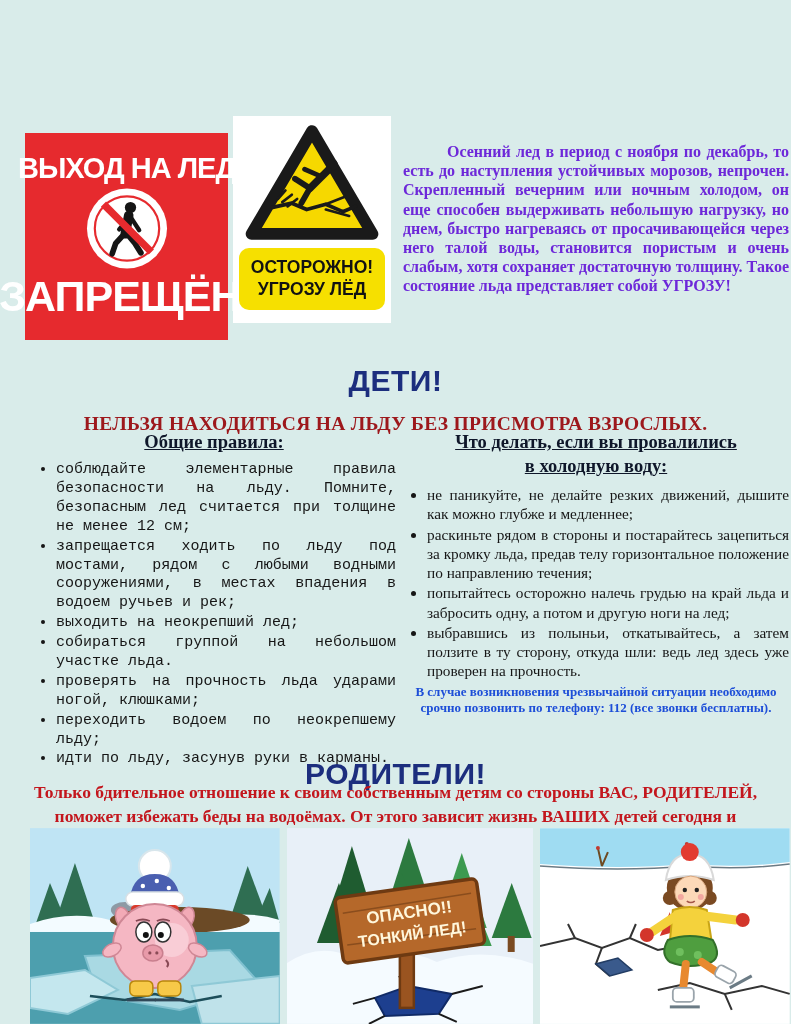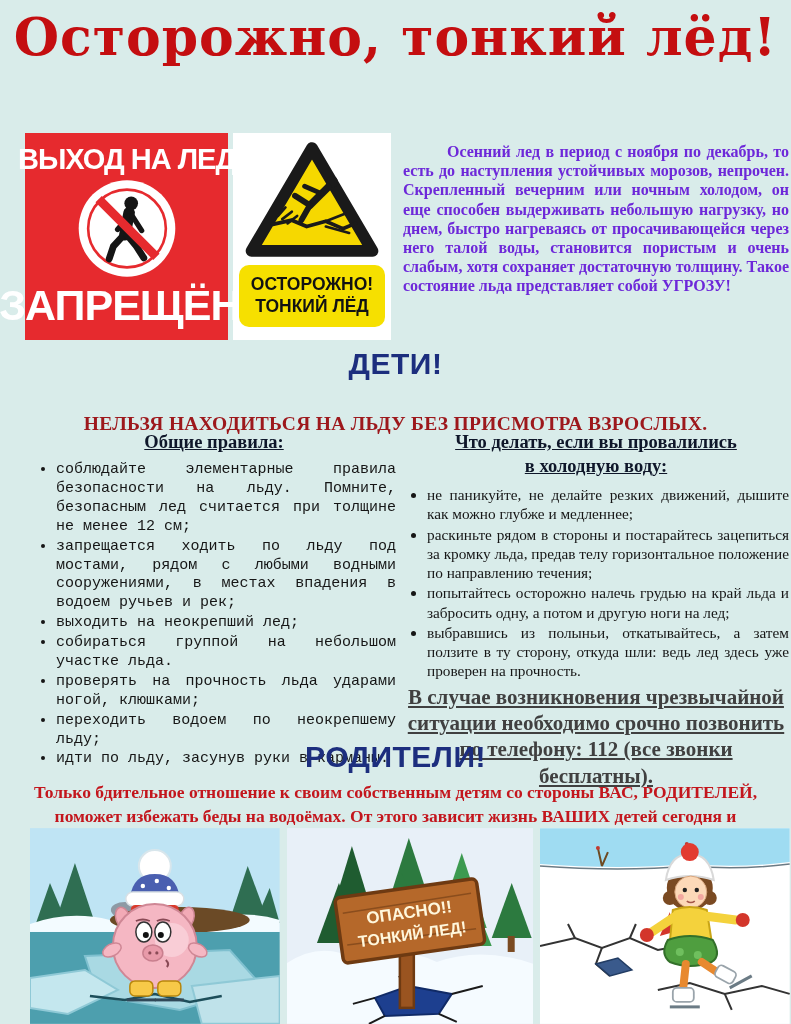--- a/index.html
+++ b/index.html
@@ -16,88 +16,87 @@
     font-size:52px; color:#c40e10; letter-spacing:1px;
   }
   .subtitle {
     position:absolute; top:83px; left:45px; width:701px; text-align:center;
     font-weight:bold; font-size:17.5px; line-height:1.28; color:#d0121f;
   }
   
   .sign-no-entry {
     position:absolute; top:133px; left:25px; width:203px; height:207px;
     background:#e62a2e; display:flex; flex-direction:column;
-    align-items:center; justify-content:space-between; padding:10px 4px;
+    align-items:center; justify-content:space-between; padding:19px 4px;
     font-family:"Liberation Sans", sans-serif; font-weight:bold; color:#fff;
   }
   .sign-no-entry .t1 { font-size:29px; letter-spacing:-1px; white-space:nowrap; }
   .sign-no-entry .t2 { font-size:43px; letter-spacing:-1px; white-space:nowrap; }
   .sign-thin-ice {
-    position:absolute; top:133px; left:233px; width:158px; height:207px;
+    position:absolute; top:116px; left:233px; width:158px; height:207px;
     background:#ffffff; display:flex; flex-direction:column; align-items:center;
     padding:6px 6px 7px;
   }
   .sign-thin-ice .label {
     margin-top:4px; width:146px; background:#f6e000; border-radius:10px;
     padding:9px 2px; text-align:center; color:#121212;
     font-family:"Liberation Sans", sans-serif; font-weight:bold;
     font-size:17.5px; line-height:1.25;
   }
   
   .intro {
     position:absolute; top:142px; left:403px; width:386px;
     font-weight:bold; font-size:16px; line-height:1.2; text-align:justify;
     text-indent:44px; color:#6d28d9;
   }
   
   .h-kids, .h-parents {
     position:absolute; left:0; width:791px; text-align:center;
     font-family:"Liberation Sans", sans-serif; font-weight:bold;
-    font-size:30px; color:#1c2e7e; letter-spacing:0.5px;
+    font-size:30px; color:#1c2e7e; letter-spacing:0.5px;margin-top:17px;
   }
   .h-kids { top:347px; }
   .kids-warning {
     position:absolute; top:391px; left:0; width:791px; text-align:center;
     font-weight:bold; font-size:19.5px; color:#9d181c; letter-spacing:0.3px;margin-top:22px;
   }
   
   .col { position:absolute; top:430px; }
   .col-left  { left:32px;  width:364px; }
   .col-right { left:403px; width:386px; }
   .col-heading {
     text-align:center; font-weight:bold; font-size:18.5px; color:#0f172a;
     text-decoration:underline; line-height:1.3;
   }
   .col ul { margin:7px 0 0; padding-left:24px; list-style:disc; }
   .col-left  ul { font-size:15px;   line-height:1.26;font-family:Liberation Mono, monospace; }
   .col-right ul { font-size:15.3px; line-height:1.26; }
   .col li { margin-bottom:1px; text-align:justify; color:#161616; }
   .emergency {
-    margin-top:3px; text-align:center; font-weight:bold; font-size:21px;
-    line-height:1.25; color:#404040;text-decoration:underline;
+    margin-top:3px; text-align:center; font-weight:bold; font-size:13px;
+    line-height:1.25; color:#1d4ed8;
   }
   
   .h-parents { top:740px; }
   .parents-text {
     position:absolute; top:781px; left:28px; width:735px; text-align:center;
     font-weight:bold; font-size:17.5px; line-height:1.35; color:#c3161d;
   }
   
   .pics {
     position:absolute; top:828px; left:30px; width:760px; height:196px;
     display:flex; gap:7px;
   }
   .pics svg { display:block; }
 </style>
 </head>
 <body>
 
 <div class="poster">
 
-  <h1 class="title">Осторожно, тонкий лёд!</h1>
 
   <div class="sign-no-entry">
     <div class="t1">ВЫХОД НА ЛЕД</div>
     <svg width="112" height="112" viewBox="0 0 100 100">
       <circle cx="50" cy="50" r="46" fill="#ffffff"></circle>
       <circle cx="50" cy="50" r="37" fill="none" stroke="#e62a2e" stroke-width="2.5"></circle>
       <g stroke="#151515" fill="none" stroke-linecap="round" stroke-linejoin="round">
         <circle cx="54" cy="26" r="6.5" fill="#151515" stroke="none"></circle>
         <path d="M52 35 L48 56" stroke-width="11"></path>
         <path d="M52 38 L41 51" stroke-width="5"></path>
@@ -119,21 +118,21 @@
         <path d="M74 51 L58 44" stroke-width="4.5"></path>
         <path d="M63 62 L49 53" stroke-width="5.5"></path>
         <path d="M63 62 L55 76" stroke-width="5.5"></path>
         <path d="M33 72 L40 64 M37 75 L46 68 M42 79 L51 72" stroke-width="2.5"></path>
         <path d="M28 80 L46 76 L60 82 L78 77 L94 84 L106 79" stroke-width="3.5"></path>
         <path d="M78 77 L96 70 M78 82 L100 88" stroke-width="2.5"></path>
       </g>
     </svg>
     <div class="label">
       <div>ОСТОРОЖНО!</div>
-      <div>ТОНКИЙ ЛЁД</div>
+      <div>УГРОЗУ ЛЁД</div>
     </div>
   </div>
 
   <p class="intro">Осенний лед в период с ноября по декабрь, то есть до наступления устойчивых морозов, непрочен. Скрепленный вечерним или ночным холодом, он еще способен выдерживать небольшую нагрузку, но днем, быстро нагреваясь от просачивающейся через него талой воды, становится пористым и очень слабым, хотя сохраняет достаточную толщину. Такое состояние льда представляет собой УГРОЗУ!</p>
 
   <h2 class="h-kids">ДЕТИ!</h2>
   <p class="kids-warning">НЕЛЬЗЯ НАХОДИТЬСЯ НА ЛЬДУ БЕЗ ПРИСМОТРА ВЗРОСЛЫХ.</p>
 
   <div class="col col-left">
     <div class="col-heading">Общие правила:</div>

